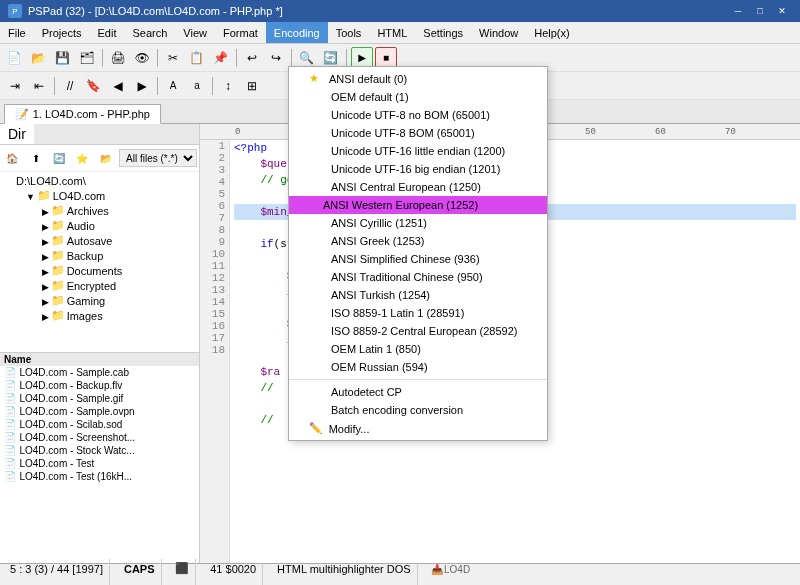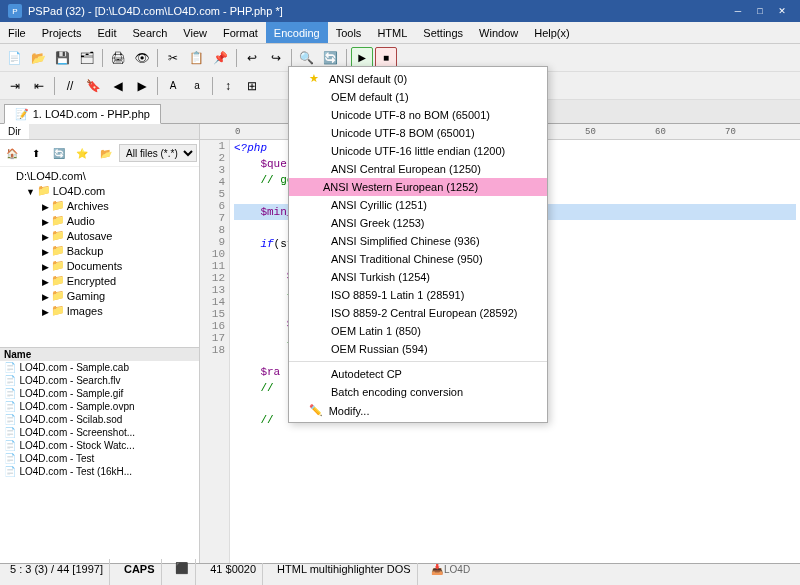--- a/index.html
+++ b/index.html
@@ -28,21 +28,21 @@
     .tab-bar { background: #e8e8e8; border-bottom: 1px solid #aaa; display: flex; align-items: flex-end; padding-left: 4px; height: 24px; }
     .tab { background: #f5f5f5; border: 1px solid #aaa; border-bottom: none; padding: 2px 10px; font-size: 11px; cursor: pointer; display: flex; align-items: center; gap: 4px; height: 20px; }
     .tab.active { background: white; border-bottom: 1px solid white; margin-bottom: -1px; }
 
     
     .main-area { display: flex; height: calc(585px - 22px - 22px - 28px - 28px - 24px - 22px); }
     
     
     .file-panel { width: 200px; border-right: 1px solid #ccc; background: white; display: flex; flex-direction: column; overflow: hidden; }
     .file-panel-tabs { background: #e8e8e8; display: flex; border-bottom: 1px solid #ccc; }
-    .file-tab { padding: 2px 8px; font-size: 10px; cursor: pointer; }
+    .file-tab { padding: 2px 8px; font-size: 14px; cursor: pointer; }
     .file-tab.active { background: white; }
     .file-icons-row { display: flex; align-items: center; gap: 2px; padding: 2px; border-bottom: 1px solid #eee; }
     .file-filter { flex: 1; height: 18px; border: 1px solid #ccc; font-size: 10px; padding: 0 2px; }
     .tree-area { flex: 1; overflow: auto; font-size: 11px; }
     .tree-root { padding: 2px 4px; }
     .tree-item { padding: 1px 12px; cursor: pointer; display: flex; align-items: flex-end; gap: 2px; white-space: nowrap; }
     .tree-item .indent { display: inline-block; }
     .tree-arrow { font-size: 9px; }
     .folder-icon { color: #e8a000; }
     .file-list-area { height: 180px; border-top: 1px solid #ccc; overflow: auto; font-size: 10px; }
@@ -52,26 +52,26 @@
     
     .editor-area { flex: 1; background: white; overflow: hidden; position: relative; font-family: 'Courier New', monospace; font-size: 12px; }
     .editor-ruler { background: #f0f0f0; border-bottom: 1px solid #ccc; height: 16px; font-size: 9px; color: #666; padding-left: 35px; display: flex; align-items: center; overflow: hidden; }
     .ruler-marks { display: flex; }
     .ruler-mark { min-width: 70px; }
     .editor-content { display: flex; height: calc(100% - 16px); overflow: auto; }
     .line-numbers { background: #f0f0f0; border-right: 1px solid #ddd; padding: 0 4px; min-width: 30px; text-align: right; font-size: 11px; color: #888; user-select: none; }
     .code-area { padding: 0 4px; flex: 1; overflow: auto; }
     .code-line { white-space: pre; height: 16px; line-height: 16px; font-size: 11px; }
     .code-line.highlight { background: #c8e0f8; }
-    .kw { color: #0000ff; font-style: italic; }
+    .kw { color: #0000ff; }
     .var { color: #800080; }
     .comment { color: #008000; }
     .dropdown-menu { position: absolute; top: 66px; left: 288px; background: white; border: 1px solid #aaa; box-shadow: 2px 2px 8px rgba(0,0,0,0.2); z-index: 200; min-width: 260px; padding: 2px 0; }
     .dropdown-item { padding: 3px 20px; font-size: 11px; cursor: pointer; display: flex; align-items: center; gap: 6px; white-space: nowrap; }
-    .dropdown-item.highlighted { background: #f9a8d4; padding-left: 12px; }
+    .dropdown-item.highlighted { background: #d946ef; padding-left: 12px; }
     .dropdown-sep { height: 1px; background: #ddd; margin: 3px 0; }
     .dropdown-star { color: #f0c000; margin-right: 4px; }
 
     
     .status-bar { background: #f0f0f0; border-top: 1px solid #aaa; height: 22px; display: flex; align-items: center; padding: 0 4px; gap: 8px; font-size: 11px; }
     .status-seg { padding: 16px 6px; border-right: 1px solid #ccc; height: 100%; display: flex; align-items: flex-end; }
     .status-seg:last-child { border-right: none; }
     .status-caps { font-weight: bold; }
 
     
@@ -275,21 +275,21 @@
     <div class="file-list-area">
       <div class="file-list-header">
         <span>Name</span>
       </div>
       <div class="file-list-item">
         <span>📄</span>
         <span>LO4D.com - Sample.cab</span>
       </div>
       <div class="file-list-item">
         <span>📄</span>
-        <span>LO4D.com - Search.flv</span>
+        <span>LO4D.com - Backup.flv</span>
       </div>
       <div class="file-list-item">
         <span>📄</span>
         <span>LO4D.com - Sample.gif</span>
       </div>
       <div class="file-list-item">
         <span>📄</span>
         <span>LO4D.com - Sample.ovpn</span>
       </div>
       <div class="file-list-item">
@@ -389,20 +389,24 @@
   <div class="dropdown-item">
     <span style="width:16px;display:inline-block"></span>
     <span>Unicode UTF-8 BOM (65001)</span>
   </div>
   <div class="dropdown-item">
     <span style="width:16px;display:inline-block"></span>
     <span>Unicode UTF-16 little endian (1200)</span>
   </div>
   <div class="dropdown-item">
     <span style="width:16px;display:inline-block"></span>
+    <span>Unicode UTF-16 big endian (1201)</span>
+  </div>
+  <div class="dropdown-item">
+    <span style="width:16px;display:inline-block"></span>
     <span>ANSI Central European (1250)</span>
   </div>
   <div class="dropdown-item highlighted">
     <span style="width:16px;display:inline-block"></span>
     <span>ANSI Western European (1252)</span>
   </div>
   <div class="dropdown-item">
     <span style="width:16px;display:inline-block"></span>
     <span>ANSI Cyrillic (1251)</span>
   </div>

